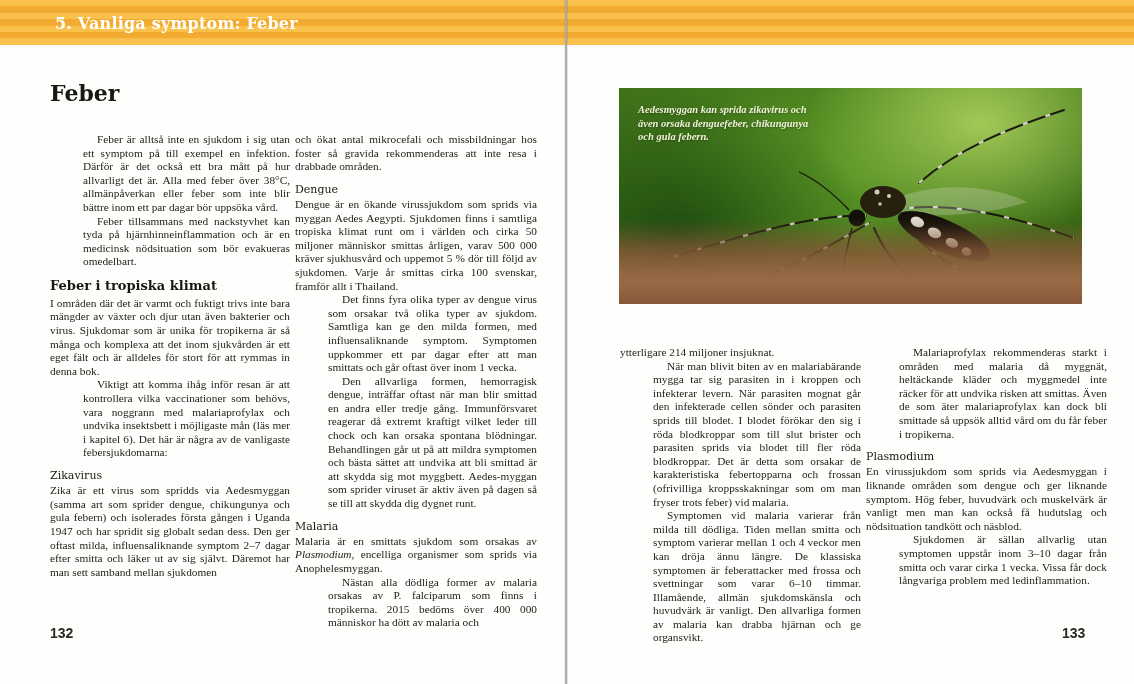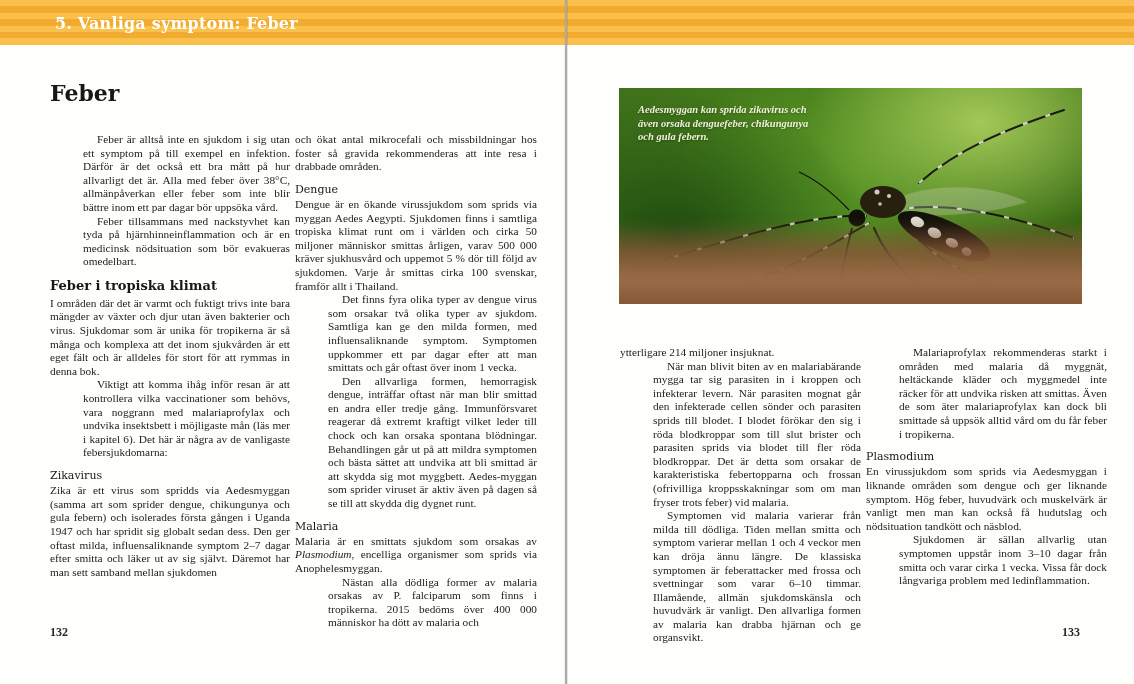--- a/index.html
+++ b/index.html
@@ -54,22 +54,22 @@
     font-weight:bold;font-size:13px;line-height:1.15;
     margin:10px 0 3px 0;text-align:left;color:#191713;
   }
   .h3{
     font-family:"DejaVu Serif","Liberation Serif",serif;
     font-weight:normal;font-size:11px;line-height:1.2;
     margin:9px 0 2px 0;text-align:left;color:#191713;
   }
   .ital{font-style:italic;}
   .page-number{
-    position:absolute;font-size:12px;font-weight:bold;color:#2a2824;
-    font-family:Liberation Serif, serif;
+    position:absolute;font-size:14px;font-weight:bold;color:#2a2824;
+    font-family:Liberation Sans, sans-serif;
   }
 
   .lp-col1{left:50px;top:133px;width:240px;}
   .lp-col2{left:295px;top:133px;width:242px;}
   .rp-col1{left:620px;top:346px;width:241px;}
   .rp-col2{left:866px;top:346px;width:241px;}
   .pn-left{left:50px;top:625px;}
   .pn-right{left:1062px;top:625px;}
 
   

